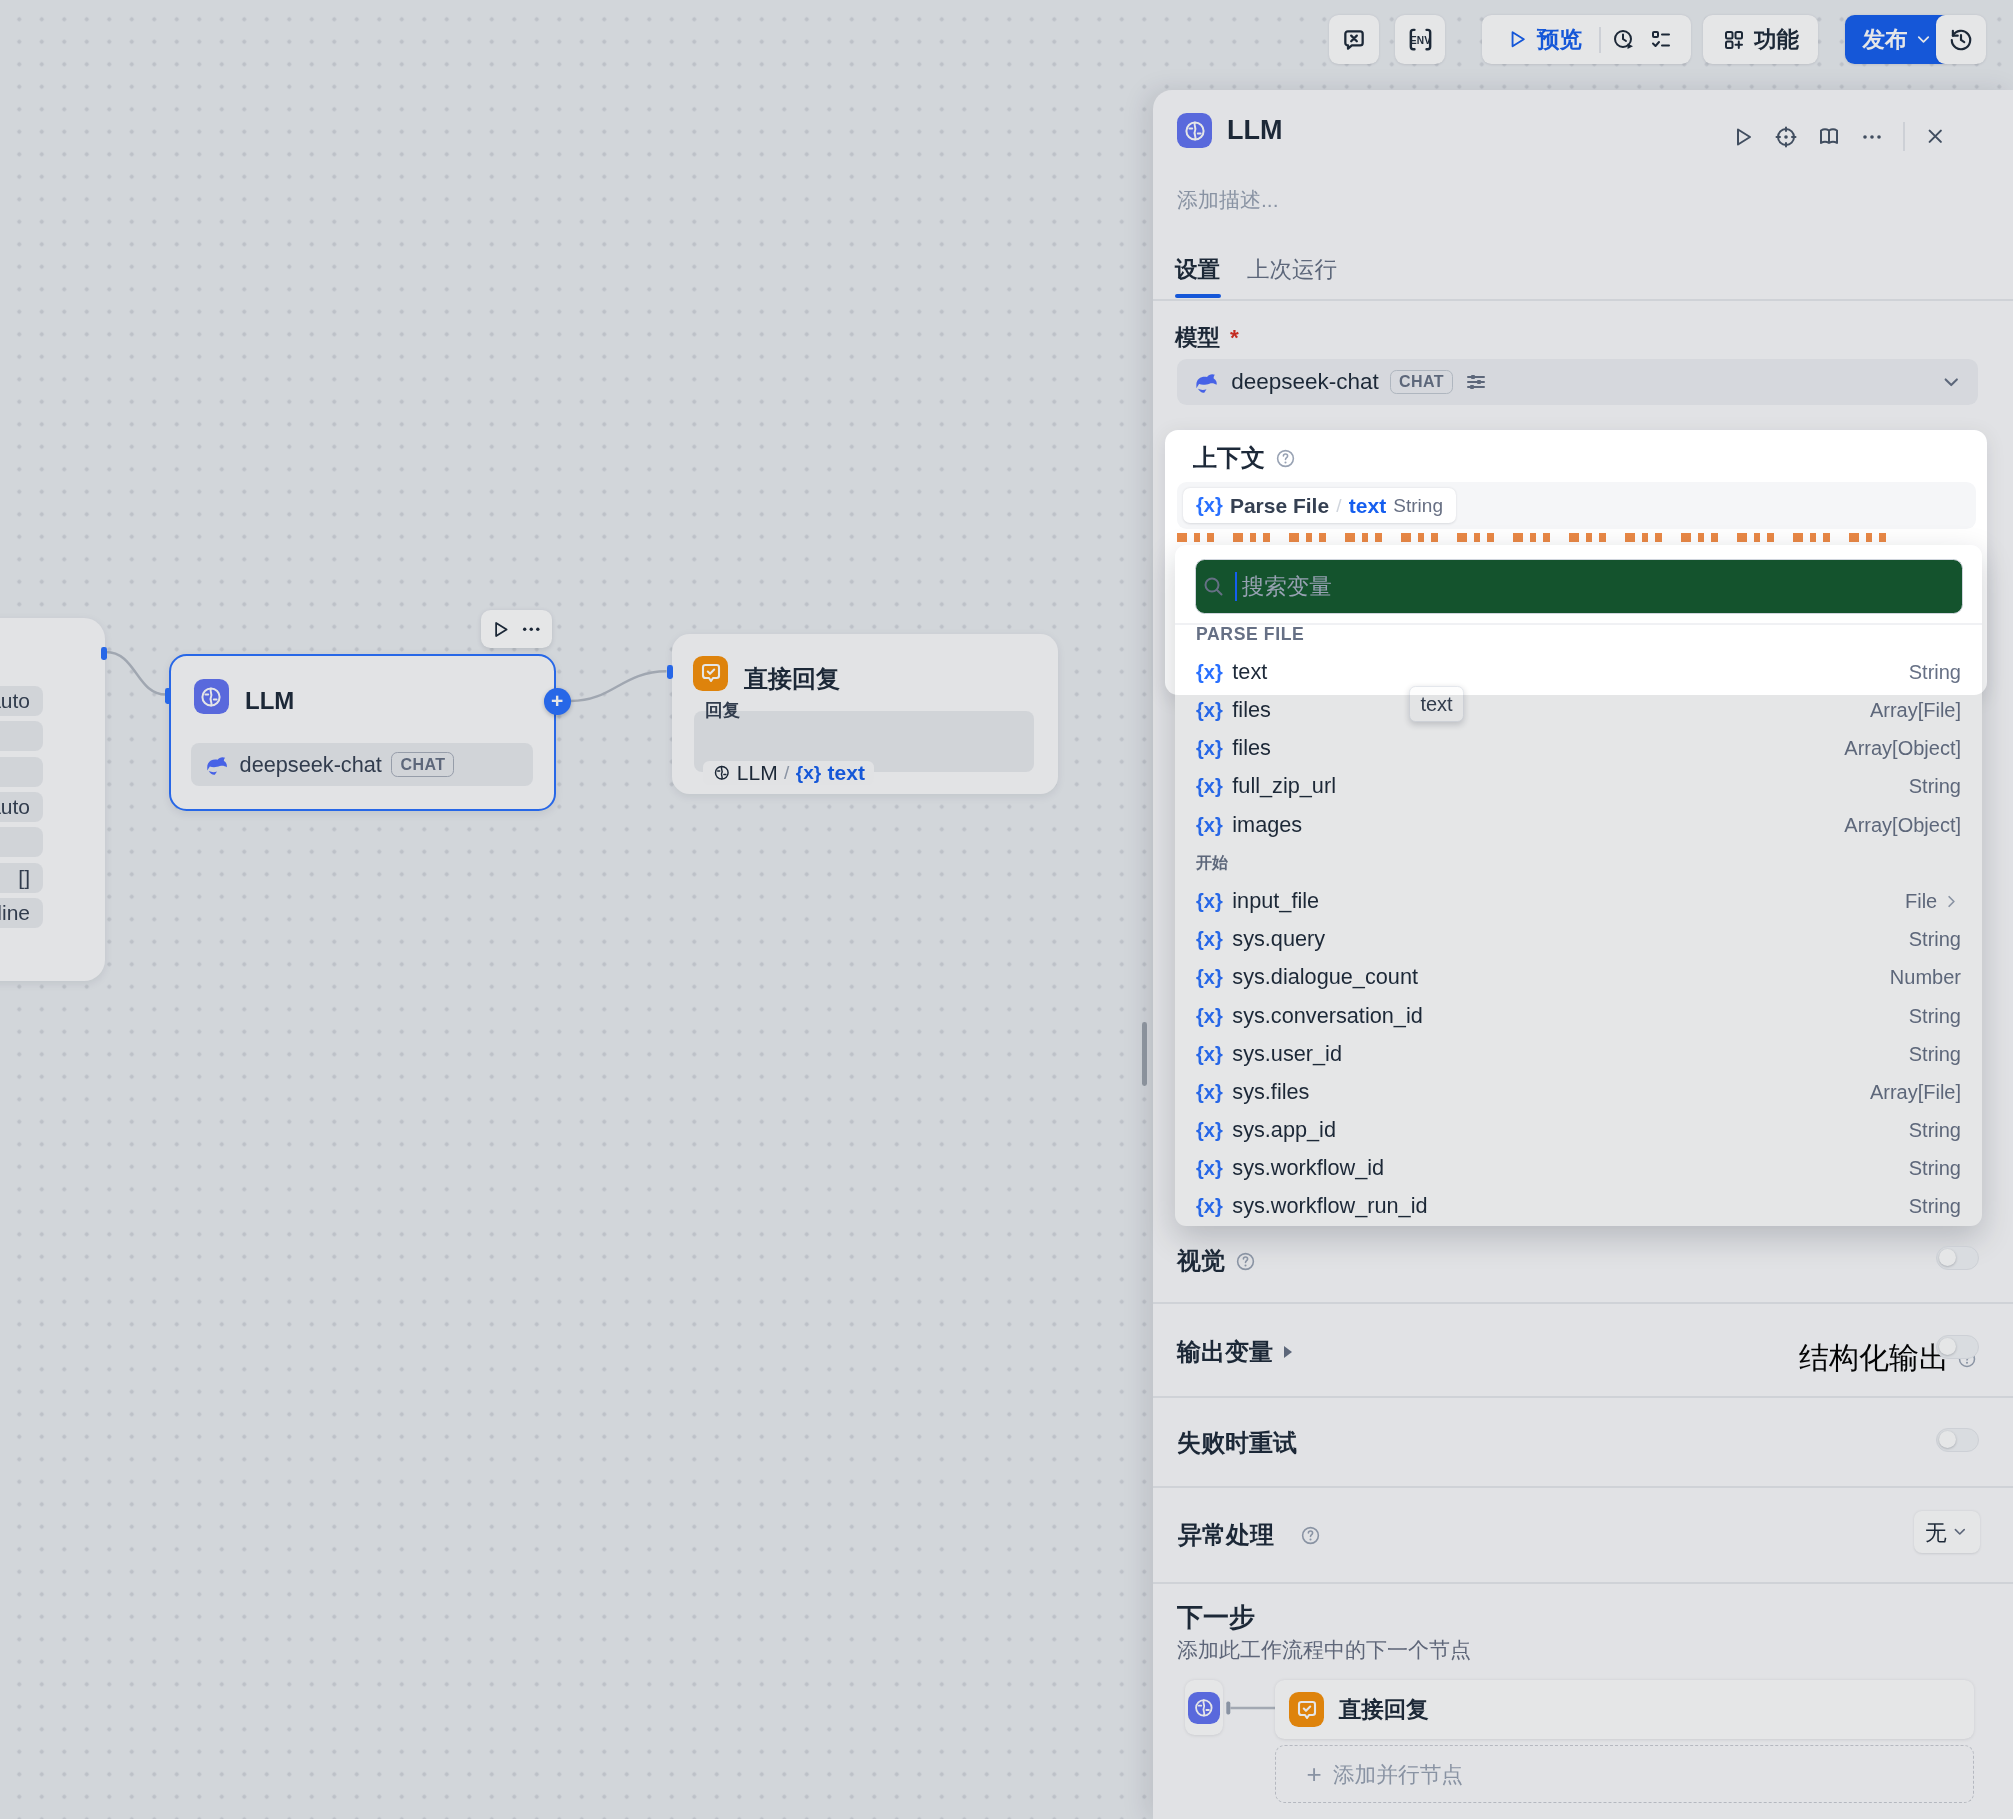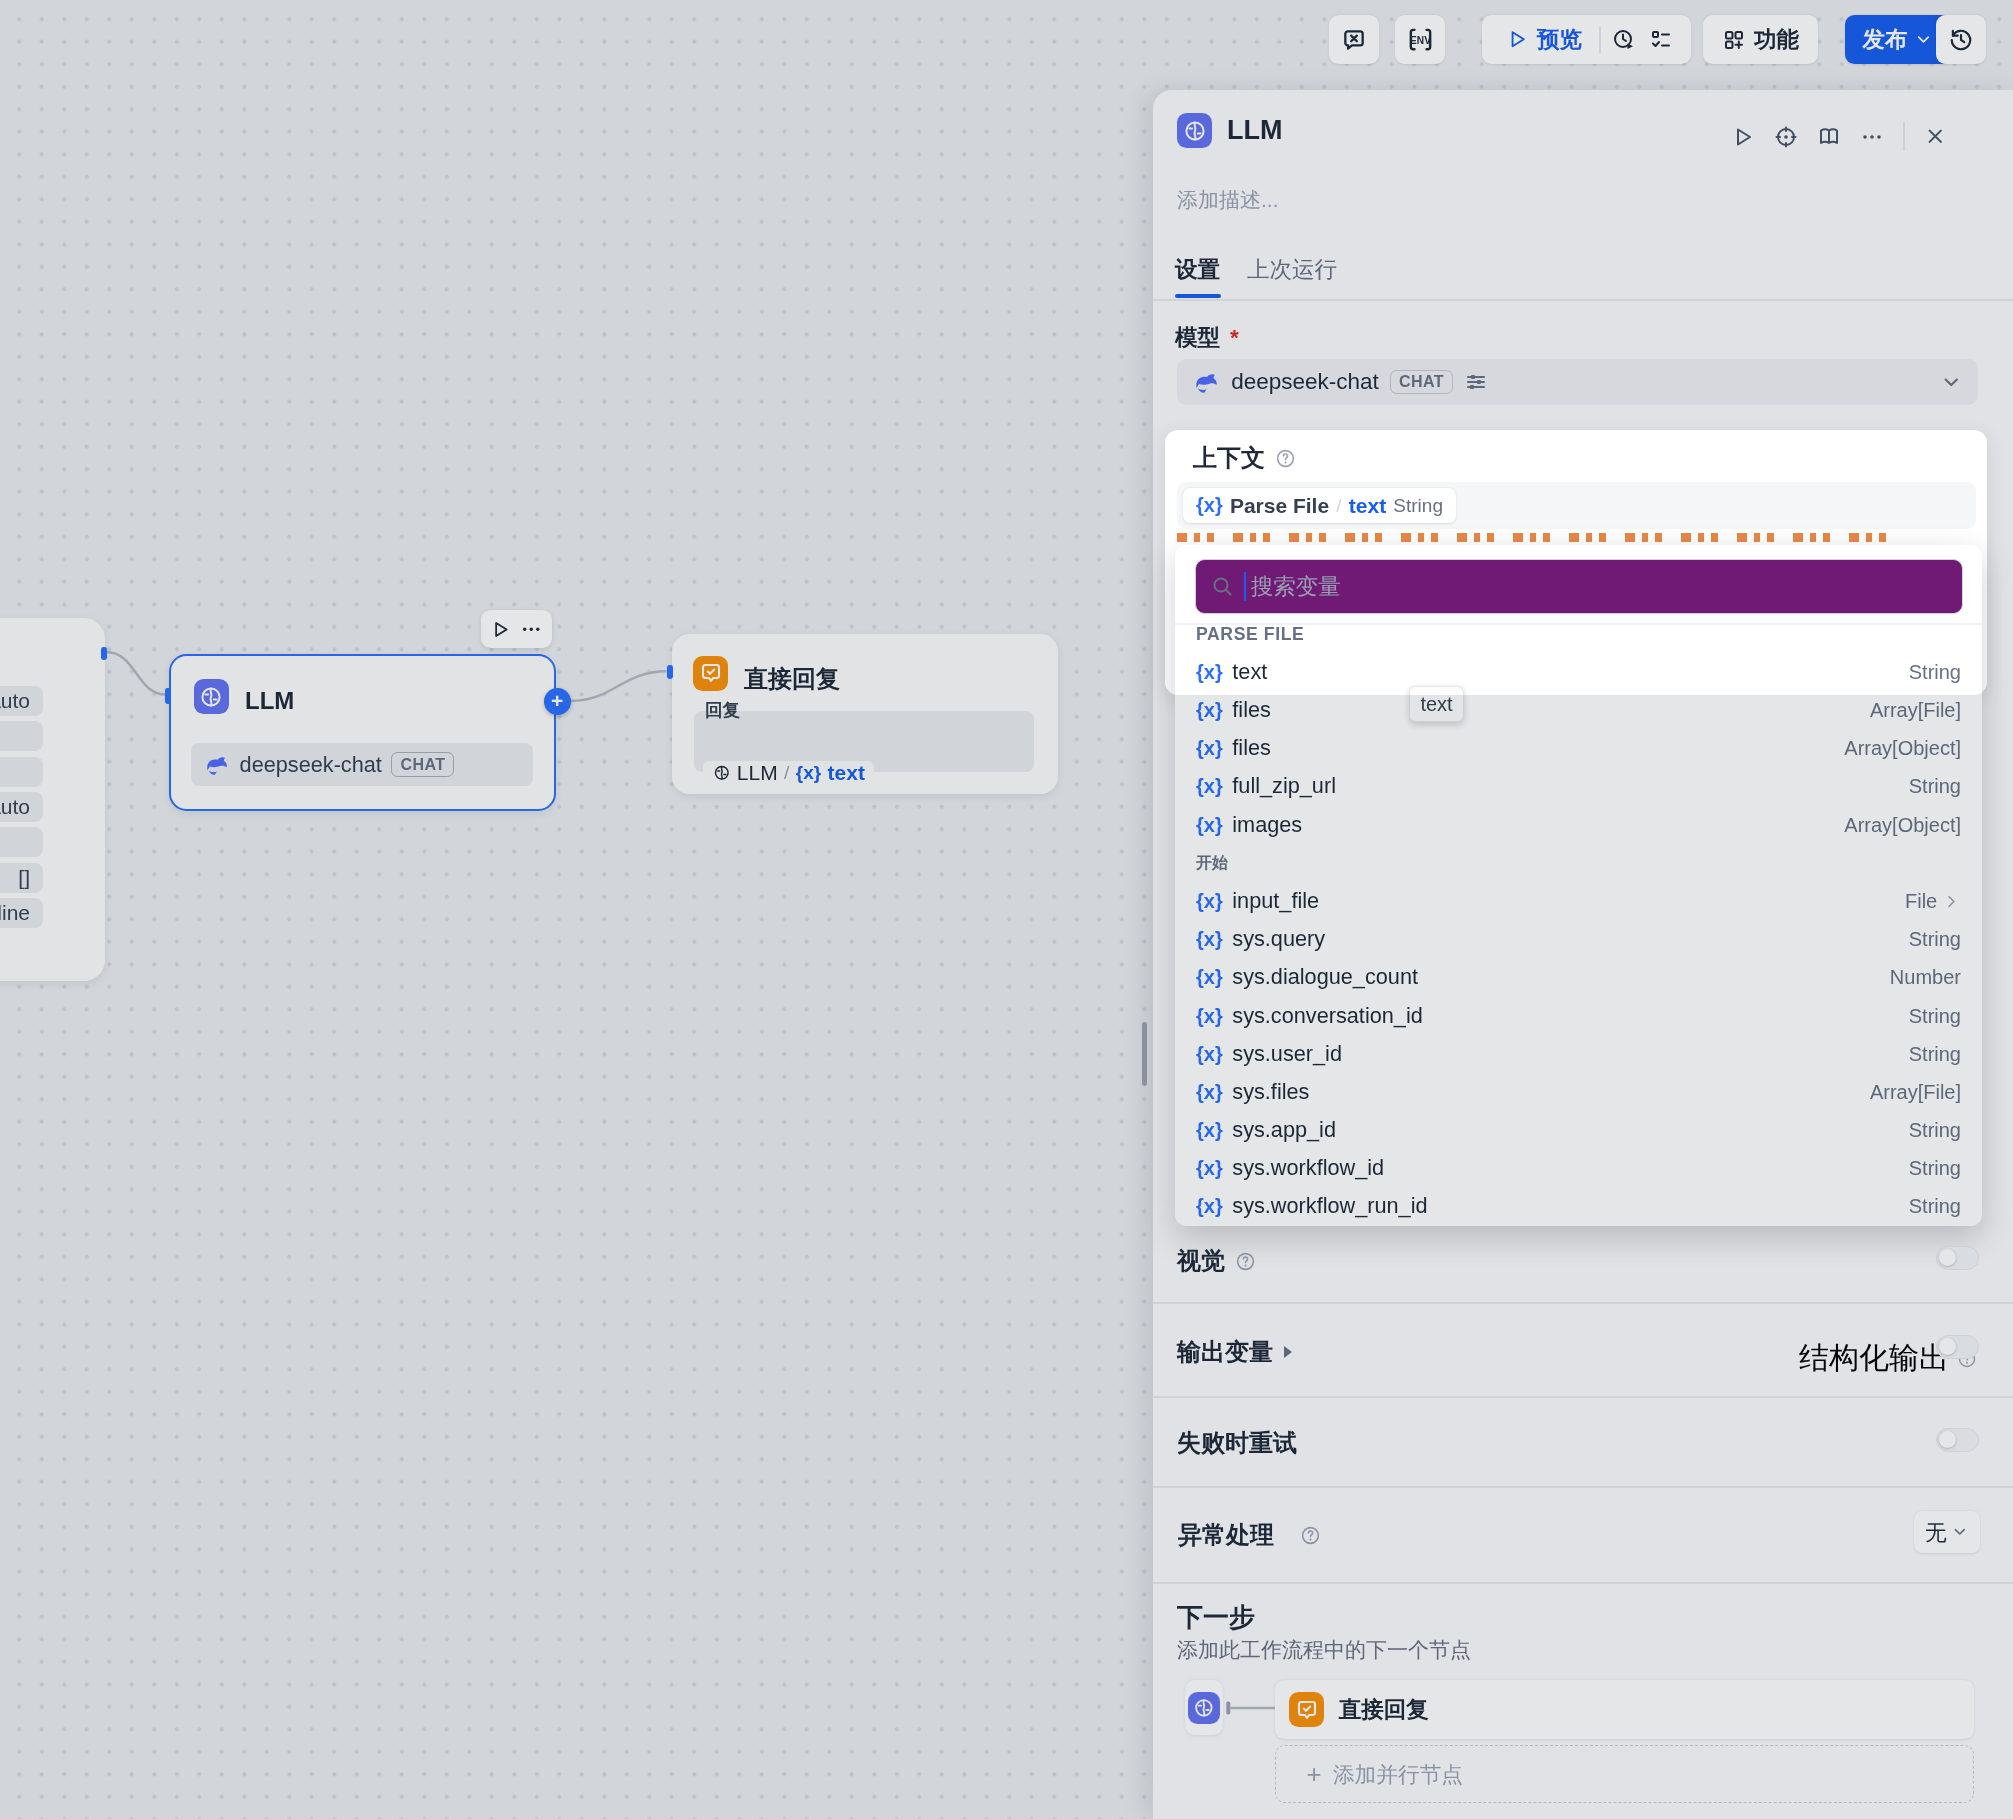--- a/index.html
+++ b/index.html
@@ -49,21 +49,21 @@
                 box-shadow:0 4.8px 19px rgba(16,24,40,.10);}
   #context-chip{left:1177px;top:482px;width:799px;height:47px;background:#f5f6f8;border-radius:9.6px;}
   #context-pill{left:1183px;top:488px;height:35px;background:#fff;border-radius:7.2px;
      box-shadow:0 0.8px 2.4px rgba(16,24,40,.12);display:inline-flex;align-items:center;gap:7.2px;padding:0 13px;}
   #orange-strip{left:1177px;top:533px;width:722px;height:8.8px;opacity:.95;
      background:repeating-linear-gradient(90deg,#e8823c 0 10.4px,rgba(0,0,0,0) 10.4px 17px,#e8823c 17px 23px,
      rgba(0,0,0,0) 23px 30px,#e8823c 30px 37px,rgba(0,0,0,0) 37px 56px);}
   #dropdown{left:1175px;top:545px;width:807px;height:681px;background:#fff;border-radius:11.2px;
             box-shadow:0 11.2px 32px rgba(16,24,40,.20);}
   #search-box{position:absolute;left:20px;top:13.6px;width:768px;height:55px;border:1.6px solid #d0d5dd;
-     border-radius:9.6px;box-sizing:border-box;background:#701a75;display:flex;align-items:center;padding:0 14px;gap:4.8px;}
+     border-radius:9.6px;box-sizing:border-box;background:#14532d;display:flex;align-items:center;padding:0 5px;gap:4.8px;}
   #search-caret{width:2.4px;height:29px;background:#155eef;margin-left:4.8px;}
   #search-ph{font-size:22.5px;color:#98a2b3;}
   #dd-div{position:absolute;left:0;top:78px;width:100%;height:1.6px;background:#f0f1f4;}
   .var-row{position:absolute;left:0;width:100%;height:38px;display:flex;align-items:center;
            padding:0 21px;box-sizing:border-box;}
   .var-hdr{font-size:17.6px;font-weight:600;color:#667085;letter-spacing:0.6px;}
   .var-hdr.cjk{font-size:16px;letter-spacing:0;}
   .vx{font-size:20px;font-weight:700;color:#2970ff;margin-right:9.6px;}
   .vname{font-size:21.7px;color:#1d2939;}
   .vtype{margin-left:auto;font-size:20px;color:#667085;display:flex;align-items:center;gap:4.8px;}

